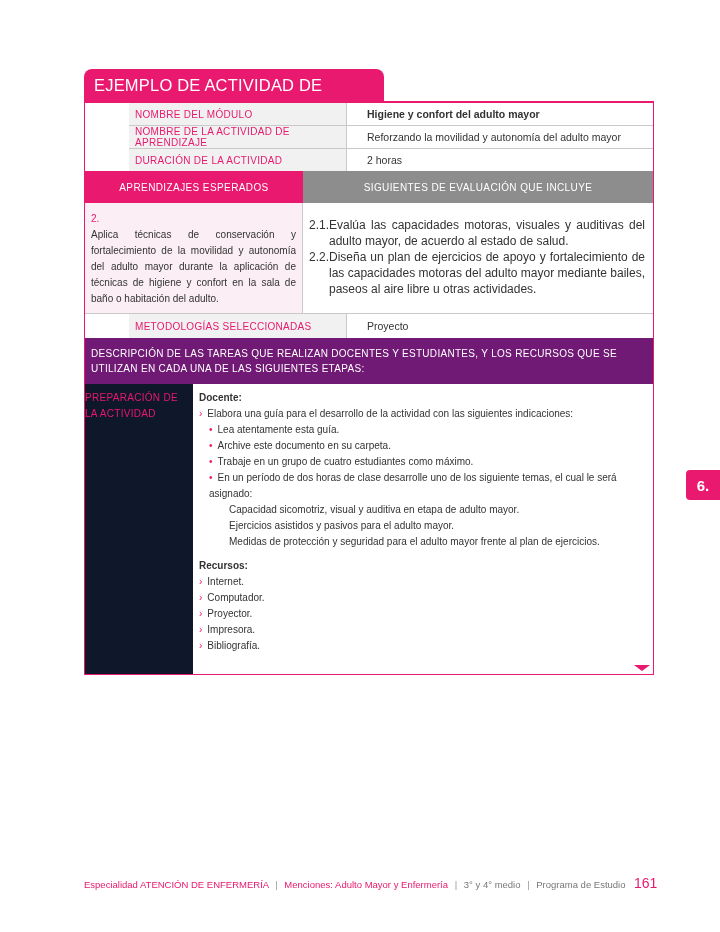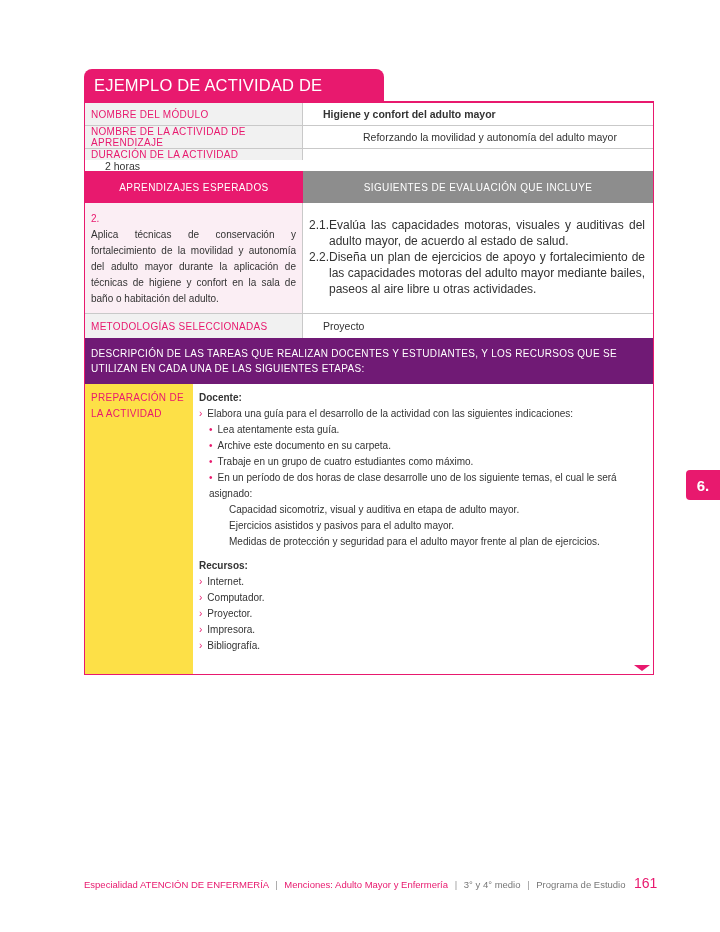--- a/index.html
+++ b/index.html
@@ -1,37 +1,37 @@
 <!DOCTYPE html>
 <html><head>
 <meta charset="utf-8">
 <style>
   html, body { margin:0; padding:0; }
   body { width:720px; height:932px; background:#ffffff; position:relative; font-family:"Liberation Sans Narrow","Liberation Sans", sans-serif; color:#333; overflow:hidden; }
   .title-tab { position:absolute; left:84px; top:69px; width:300px; height:32px; background:#e8196e; border-radius:8px 8px 0 0; color:#fff; font-size:16.5px; letter-spacing:0.2px; line-height:32px; padding-left:10px; box-sizing:border-box; transform-origin:left; }
   .tbl { position:absolute; left:84px; top:101px; width:570px; border:1.5px solid #e8196e; border-top:2px solid #e8196e; box-sizing:border-box; background:#fff; }
-  .row { display:flex; border-bottom:1px solid #c9c9c9; }
+  .row { display:flex; border-bottom:1px solid #c9c9c9;margin-left:44px; }
   .row .lbl { width:218px; flex:none; background:#f1f1f1; color:#e8196e; font-size:10px; letter-spacing:0.3px; padding:0 6px; box-sizing:border-box; display:flex; align-items:center; border-right:1px solid #c9c9c9; }
   .row .val { flex:1; font-size:10.5px; padding:0 20px; display:flex; align-items:center; color:#333; }
-  .r1 { height:22px; } .r2 { height:22px;gap:40px; } .r3 { height:22px; border-bottom:none;flex-direction:column; }
+  .r1 { height:22px; } .r2 { height:22px; } .r3 { height:22px; border-bottom:none; }
   .hdrs { display:flex; height:32px;text-align:center; }
   .hdrs .h1 { width:218px; flex:none; background:#e8196e; color:#fff; font-size:10px; letter-spacing:0.4px; display:flex; align-items:center; justify-content:center; }
   .hdrs .h2 { flex:1; background:#8d8d8d; color:#fff; font-size:10px; letter-spacing:0.4px; display:flex; align-items:center; justify-content:center; }
   .learn { display:flex; border-bottom:1px solid #c9c9c9; height:110px; }
   .learn .l { width:218px; flex:none; background:#fbeef4; padding:8px 6px 0 6px; box-sizing:border-box; font-size:10px; line-height:16px; border-right:1px solid #c9c9c9; }
   .learn .l .num { color:#e8196e; }
   .learn .l .txt { text-align:justify; color:#333; }
   .learn .r { flex:1; padding:14px 8px 0 6px; font-size:12px; line-height:16px; color:#333; }
   .crit { display:flex; text-align:justify; }
   .crit .n { width:20px; flex:none; }
   .crit .t { flex:1; }
   .meth { height:24px; border-bottom:none; }
   .desc { background:#701a75; color:#fff; font-size:10px; letter-spacing:0.3px; line-height:15px; padding:8px 6px; }
   .prep { display:flex; }
-  .prep .l { width:108px; flex:none; background:#fde047; color:#e8196e; font-size:10px; line-height:16px; padding:6px 6px; box-sizing:border-box; letter-spacing:0.3px; }
+  .prep .l { width:108px; flex:none; background:#0f172a; color:#e8196e; font-size:10px; line-height:16px; padding:6px 0; box-sizing:border-box; letter-spacing:0.3px; }
   .prep .r { flex:1; padding:6px 6px 20px 6px; font-size:10px; line-height:16px; color:#333; position:relative; }
   .bold { font-weight:bold; }
   .chev { color:#e8196e; font-size:10px; margin-right:5px; display:inline-block; }
   .dot { color:#e8196e; margin-right:5px; }
   .sub { padding-left:10px; }
   .sub2 { padding-left:30px; }
   .tri { position:absolute; right:3px; bottom:3px; width:0; height:0; border-left:8px solid transparent; border-right:8px solid transparent; border-top:6px solid #e8196e; }
   .tab6 { position:absolute; left:686px; top:470px; width:34px; height:30px; background:#e8196e; color:#fff; font-weight:bold; font-size:15px; display:flex; align-items:center; justify-content:center; border-radius:4px 0 0 4px; }
   .footer { position:absolute; left:84px; top:879px; font-size:9.5px; color:#e8196e; }
   .footer .sep { color:#999; margin:0 4px; }

